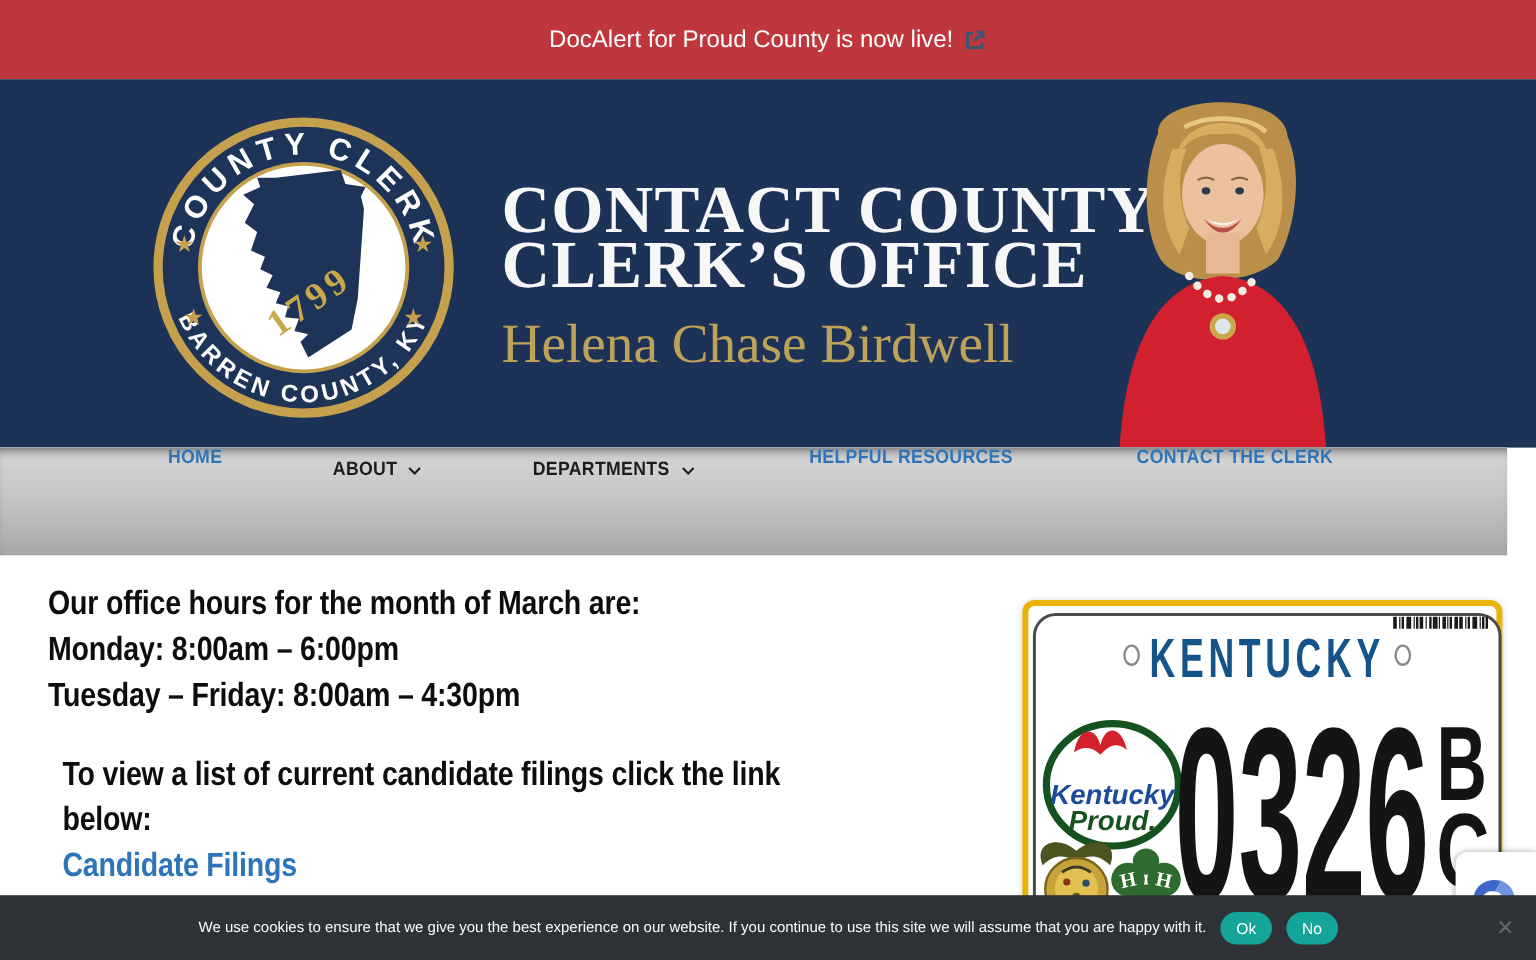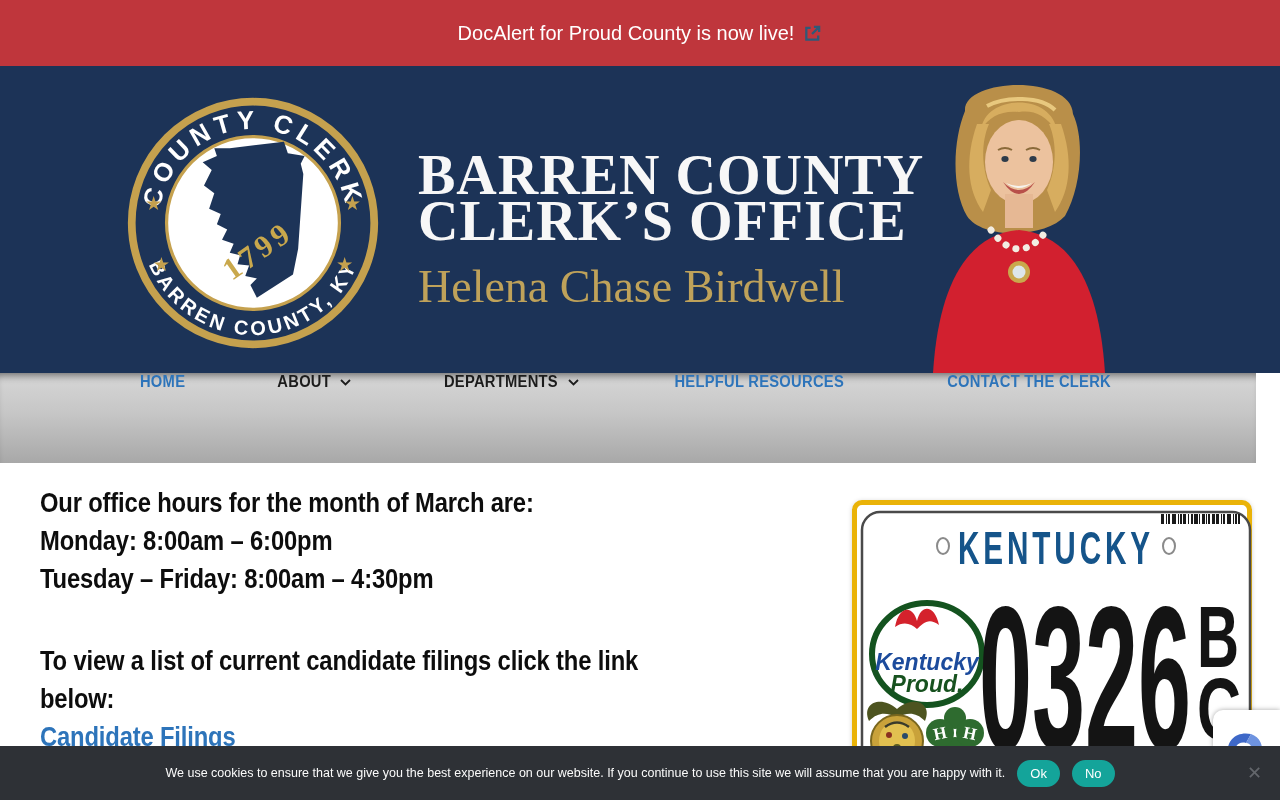--- a/index.html
+++ b/index.html
@@ -23,28 +23,28 @@
   .portrait { position:absolute; left:895px; bottom:0; width:250px; height:307px; }
 
   
   .main-nav { position:absolute; left:0; top:373px; width:1256px; height:90px;
     background:linear-gradient(180deg,#d7d7d7 0%, #c6c6c6 45%, #a8a8a8 100%);
     box-shadow: inset 0 8px 9px -6px rgba(0,0,0,.55);
     display:flex; justify-content:center; align-items:flex-start; gap:88px; }
   .nav-item { display:flex; align-items:center; gap:6px; font-weight:bold; font-size:16px; cursor:pointer; }
   .nav-item .lbl { display:inline-block; transform:scaleX(.92); transform-origin:center; letter-spacing:.3px; }
   .nav-blue { color:#2d74ba; }
-  .nav-dark { color:#1c1c1c; }
+  .nav-dark { color:#1c1c1c;margin-top:10px; }
 
   
   .content { position:absolute; left:0; top:463px; width:1280px; height:269px; background:#fff; }
   .hours { position:absolute; left:40px; top:21px; }
   .bigline { font-weight:bold; color:#0d0d0d; font-size:28px; line-height:38px; white-space:nowrap; }
   .cond { display:inline-block; transform:scaleX(.85); transform-origin:left center; letter-spacing:-.2px; }
-  .filings { position:absolute; left:40px; top:163px;margin-top:16px; }
+  .filings { position:absolute; left:52px; top:163px; }
   .filings .wrapblock { display:block; width:760px; transform:scaleX(.85); transform-origin:left center;
     font-weight:bold; color:#0d0d0d; font-size:28px; line-height:38px; letter-spacing:-.2px; white-space:normal; }
   .filings a { display:inline-block; font-weight:bold; font-size:28px; line-height:38px; color:#2d74ba;
     text-decoration:underline; cursor:pointer; }
 
   
   .plate-card { position:absolute; left:852px; top:500px; width:400px; height:290px;
     background:#fff; border:5px solid #eab308; border-radius:10px; box-shadow:0 1px 5px rgba(0,0,0,.18); z-index:2; }
 
   
@@ -97,21 +97,21 @@
         <text x="177" y="90">★</text>
         <text x="29" y="137">★</text>
         <text x="171" y="137">★</text>
       </g>
       <path fill="#1d3458" d="M82,42 L124,37 L127,46 L140,48 L137,54 L139,62 L135,120 L131,140 L103,158 L98,148 L103,143 L94,141 L97,133 L88,132 L90,125 L82,123 L85,116 L76,113 L80,105 L72,101 L75,93 L66,89 L70,77 L62,71 L68,59 L61,53 L72,48 L70,42 Z"></path>
       <text transform="translate(108,128) rotate(-35)" text-anchor="middle" font-family="Liberation Serif, serif" font-weight="bold" font-size="24" letter-spacing="3" fill="#c9a84c">1799</text>
     </svg>
 
     <div class="titles">
       <h1>
-        <span>BARREN COUNTY</span><br>
+        <span>CONTACT COUNTY</span><br>
         <span>CLERK’S OFFICE</span>
       </h1>
       <div class="subtitle">Helena Chase Birdwell</div>
     </div>
 
     <svg class="portrait" viewBox="0 0 250 307">
       <path d="M70,45 C68,12 176,8 178,48 C190,74 186,122 170,150 C150,172 88,174 72,150 C56,122 58,74 70,45 Z" fill="#b98f49"></path>
       <ellipse cx="124" cy="96" rx="34" ry="42" fill="#ecc29e"></ellipse>
       <path d="M86,64 C90,28 158,26 162,66 C150,48 138,44 124,46 C108,44 94,50 86,64 Z" fill="#d7ad5f"></path>
       <path d="M82,58 C70,92 72,124 88,146 L96,124 C86,102 86,76 94,58 Z" fill="#d7ad5f"></path>

